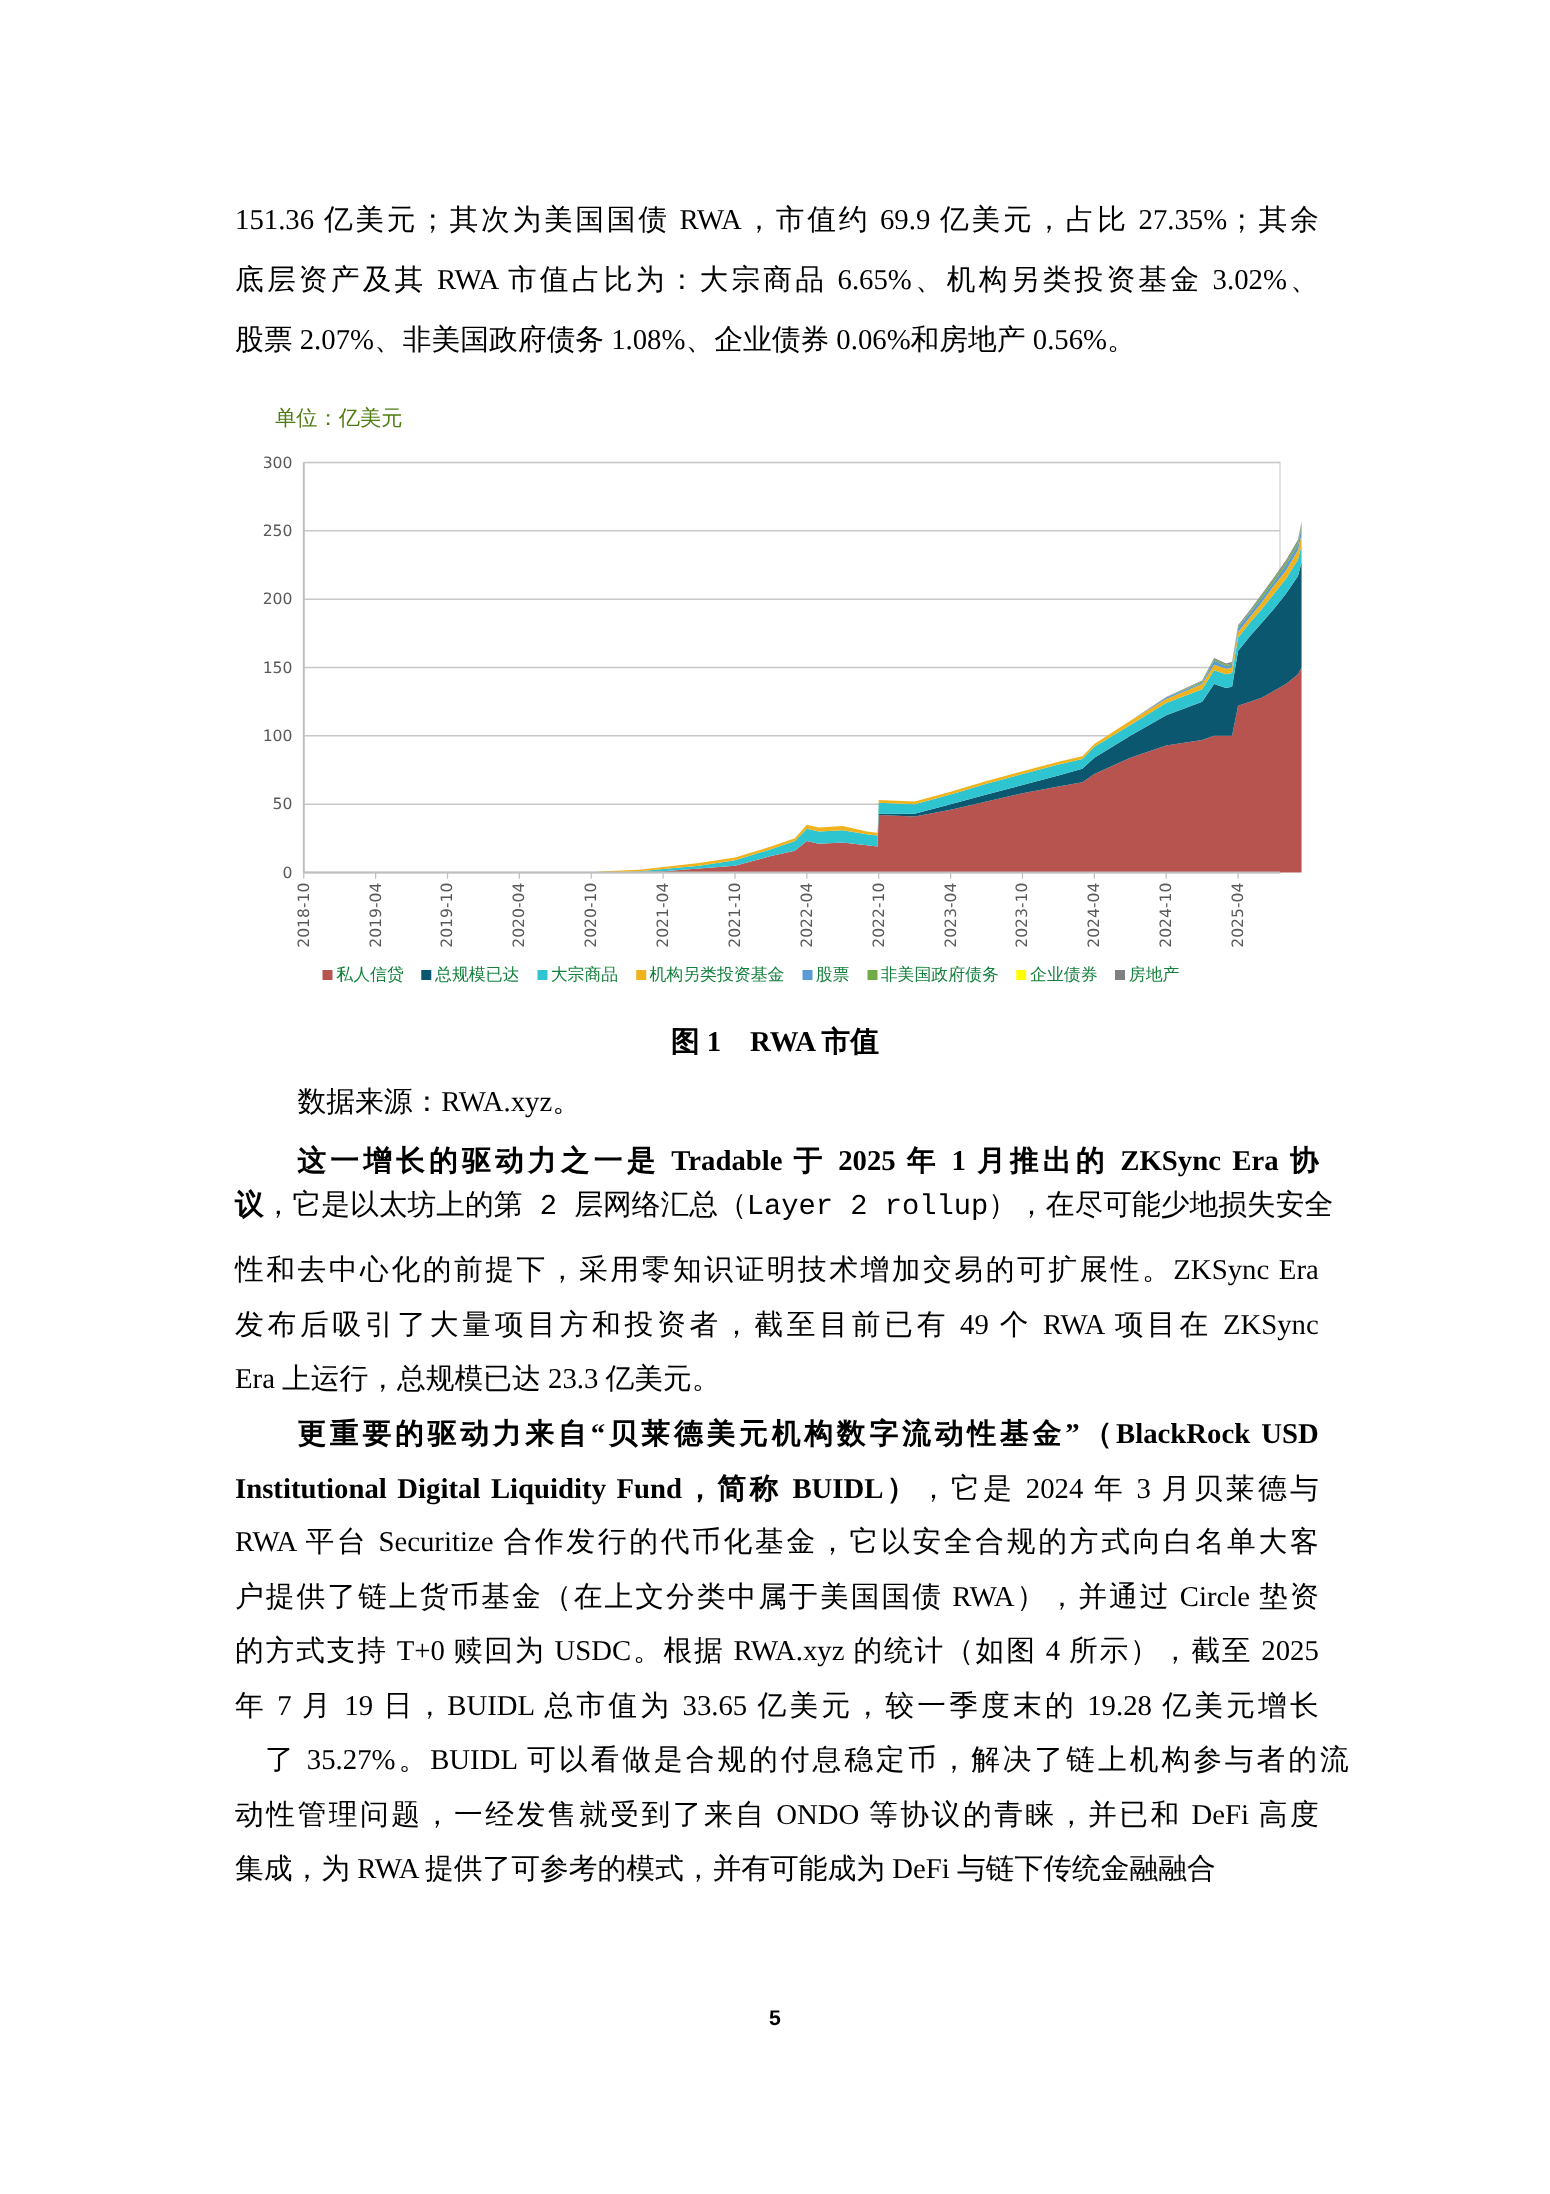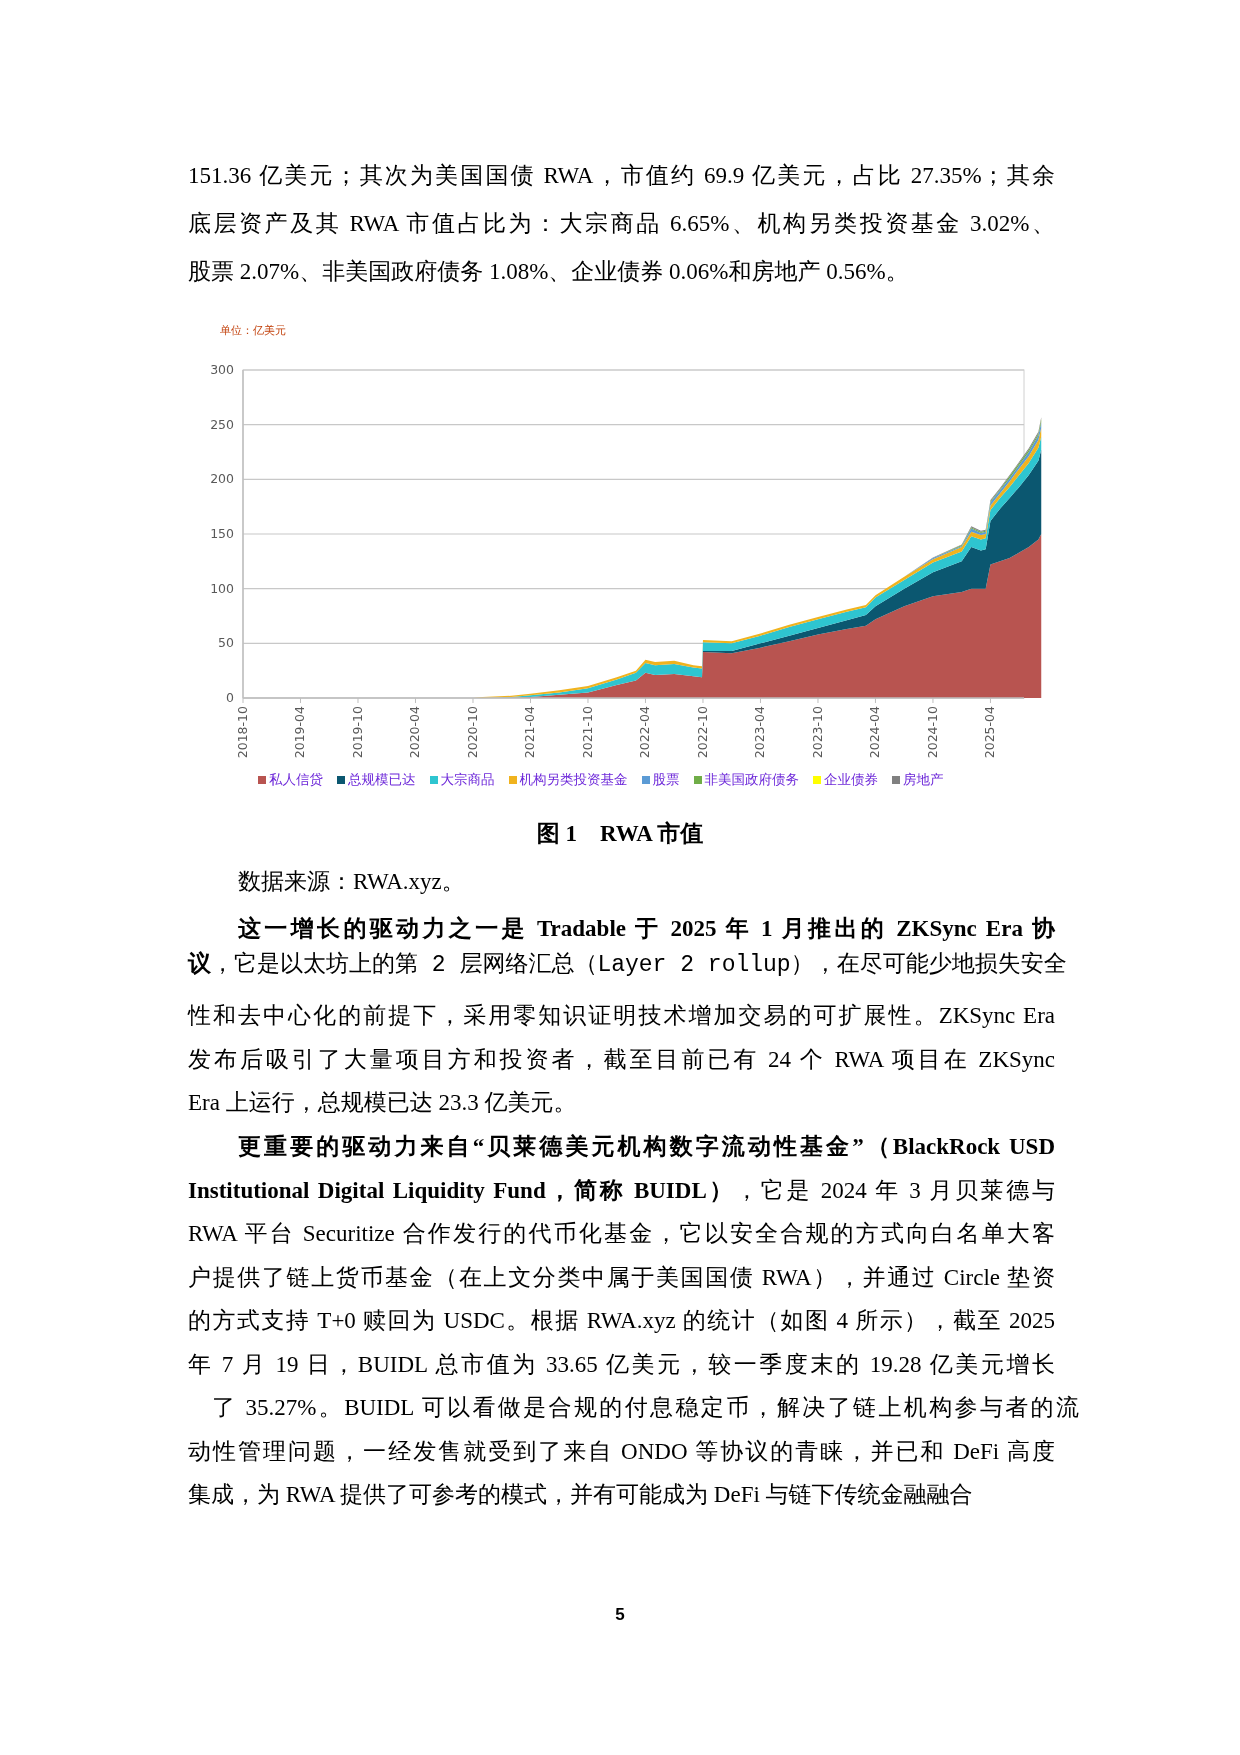--- a/index.html
+++ b/index.html
@@ -1,25 +1,25 @@
 <!DOCTYPE html>
 <html><head>
 <meta charset="utf-8">
 <style>
   html, body { margin: 0; padding: 0; background: #ffffff; }
   body { width: 1240px; height: 1755px; position: relative; font-family: "Liberation Serif", "DejaVu Serif", serif; color: #000; }
   .para-line { position: absolute; left: 188px; width: 867px; font-size: 23px; line-height: 30px; white-space: nowrap; text-align: justify; text-align-last: justify; }
   .para-line.last { text-align-last: left; }
   .indent { left: 238px; width: 817px; }
   .bold { font-weight: bold; }
-  .chart-unit { position: absolute; left: 220px; top: 323px; font-family: "DejaVu Sans", sans-serif; font-size: 11px; color: #c2410c; }
+  .chart-unit { position: absolute; left: 220px; top: 323px; font-family: "DejaVu Sans", sans-serif; font-size: 17px; color: #4d7c0f; }
   svg.chart { position: absolute; left: 190px; top: 355px; }
   .ytick { font-family: "DejaVu Sans", sans-serif; font-size: 12.5px; fill: #595959; }
   .xtick { font-family: "DejaVu Sans", sans-serif; font-size: 12.5px; fill: #595959; }
-  .legend { position: absolute; left: 258px; top: 771px; font-family: "DejaVu Sans", sans-serif; font-size: 13.5px; color: #6d28d9; white-space: nowrap; display: flex; gap: 14px; }
+  .legend { position: absolute; left: 258px; top: 771px; font-family: "DejaVu Sans", sans-serif; font-size: 13.5px; color: #15803d; white-space: nowrap; display: flex; gap: 14px; }
   .legend-item { display: flex; align-items: center; gap: 3px; }
   .swatch { width: 8px; height: 8px; display: inline-block; }
   .caption { position: absolute; left: 0; width: 1240px; top: 818px; text-align: center; font-size: 23px; font-weight: bold; font-family: "Liberation Serif", serif; }
   .source { position: absolute; left: 238px; top: 866px; font-size: 23px; }
   .page-num { position: absolute; left: 0; width: 1240px; top: 1605px; text-align: center; font-family: "Liberation Sans", sans-serif; font-weight: bold; font-size: 17px; }
 </style>
 </head>
 <body>
 
 <div class="para-line" style="top:161px">151.36 亿美元；其次为美国国债 RWA，市值约 69.9 亿美元，占比 27.35%；其余</div>
@@ -116,21 +116,21 @@
       <span>房地产</span>
     </span>
   </div>
 <div class="caption">图 1　RWA 市值</div>
 <div class="source">数据来源：RWA.xyz。</div>
 
 <div id="p1">
     <div class="para-line indent" style="top: 914px;"><span class="bold">这一增长的驱动力之一是 Tradable 于 2025 年 1 月推出的 ZKSync Era 协</span></div>
     <div class="para-line" style="top: 950px; font-family: Liberation Mono, monospace;"><span class="bold">议</span><span>，它是以太坊上的第 2 层网络汇总（Layer 2 rollup），在尽可能少地损失安全</span></div>
     <div class="para-line" style="top: 1001px;"><span>性和去中心化的前提下，采用零知识证明技术增加交易的可扩展性。ZKSync Era</span></div>
-    <div class="para-line" style="top: 1044.5px;"><span>发布后吸引了大量项目方和投资者，截至目前已有 24 个 RWA 项目在 ZKSync</span></div>
+    <div class="para-line" style="top: 1044.5px;"><span>发布后吸引了大量项目方和投资者，截至目前已有 49 个 RWA 项目在 ZKSync</span></div>
     <div class="para-line last" style="top: 1088px;"><span>Era 上运行，总规模已达 23.3 亿美元。</span></div>
   </div>
 <div id="p2">
     <div class="para-line indent" style="top: 1132px;"><span class="bold">更重要的驱动力来自“贝莱德美元机构数字流动性基金”（BlackRock USD</span></div>
     <div class="para-line" style="top: 1175.5px;"><span class="bold">Institutional Digital Liquidity Fund，简称 BUIDL）</span><span>，它是 2024 年 3 月贝莱德与</span></div>
     <div class="para-line" style="top: 1219px;"><span>RWA 平台 Securitize 合作发行的代币化基金，它以安全合规的方式向白名单大客</span></div>
     <div class="para-line" style="top: 1262.5px;"><span>户提供了链上货币基金（在上文分类中属于美国国债 RWA），并通过 Circle 垫资</span></div>
     <div class="para-line" style="top: 1306px;"><span>的方式支持 T+0 赎回为 USDC。根据 RWA.xyz 的统计（如图 4 所示），截至 2025</span></div>
     <div class="para-line" style="top: 1349.5px;"><span>年 7 月 19 日，BUIDL 总市值为 33.65 亿美元，较一季度末的 19.28 亿美元增长</span></div>
     <div class="para-line" style="top: 1393px; margin-left: 24px;"><span>了 35.27%。BUIDL 可以看做是合规的付息稳定币，解决了链上机构参与者的流</span></div>

